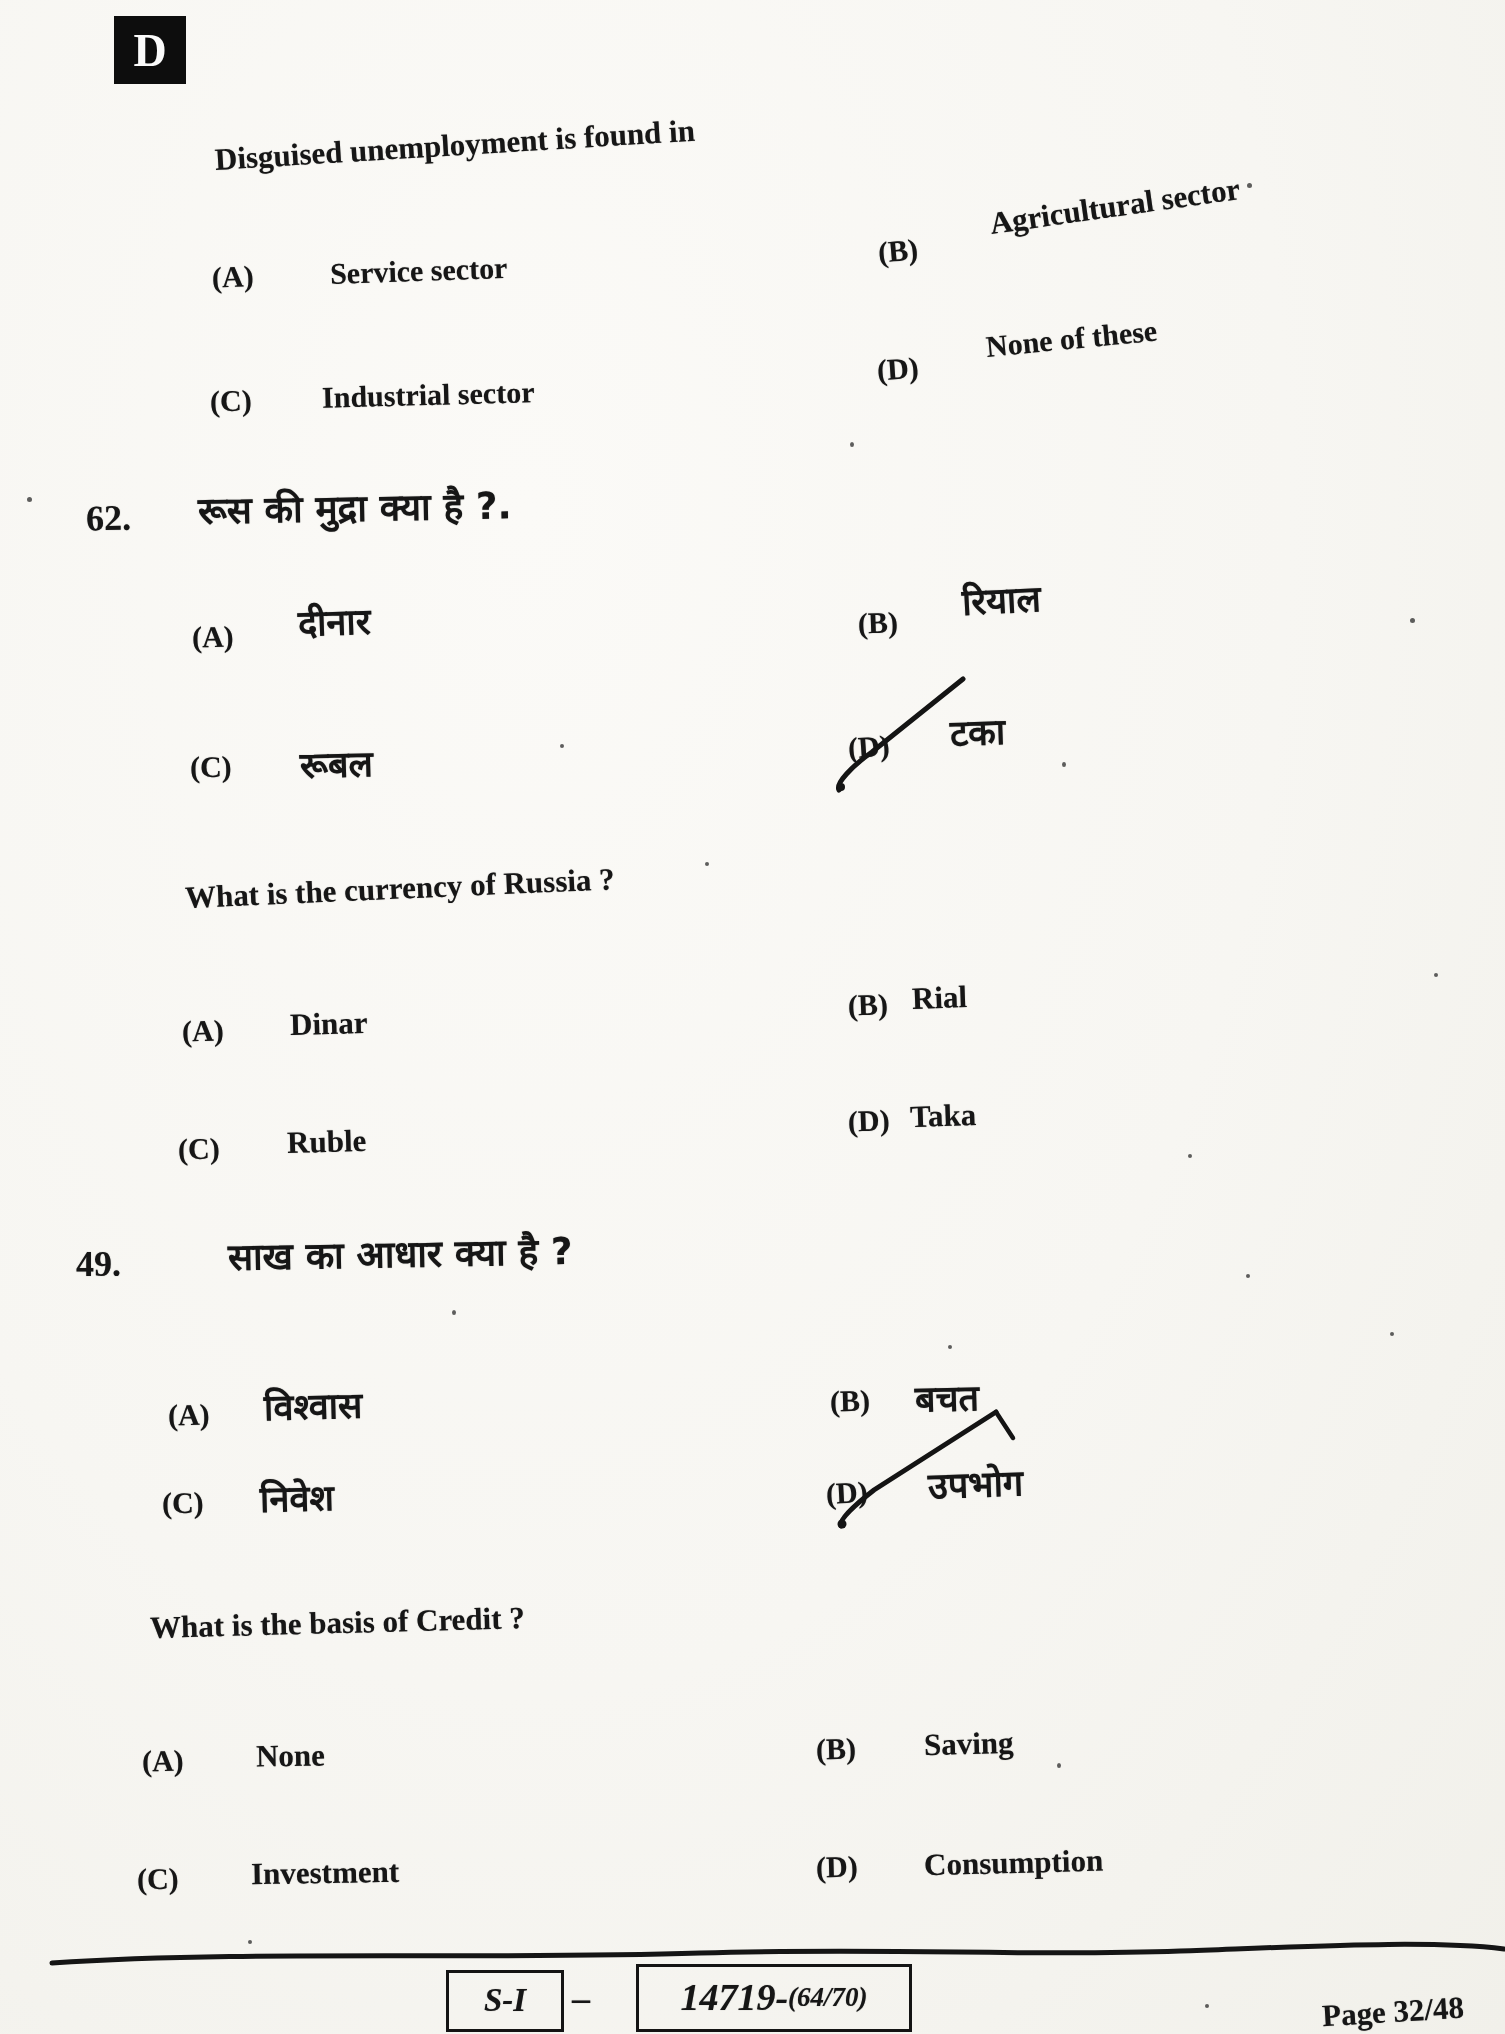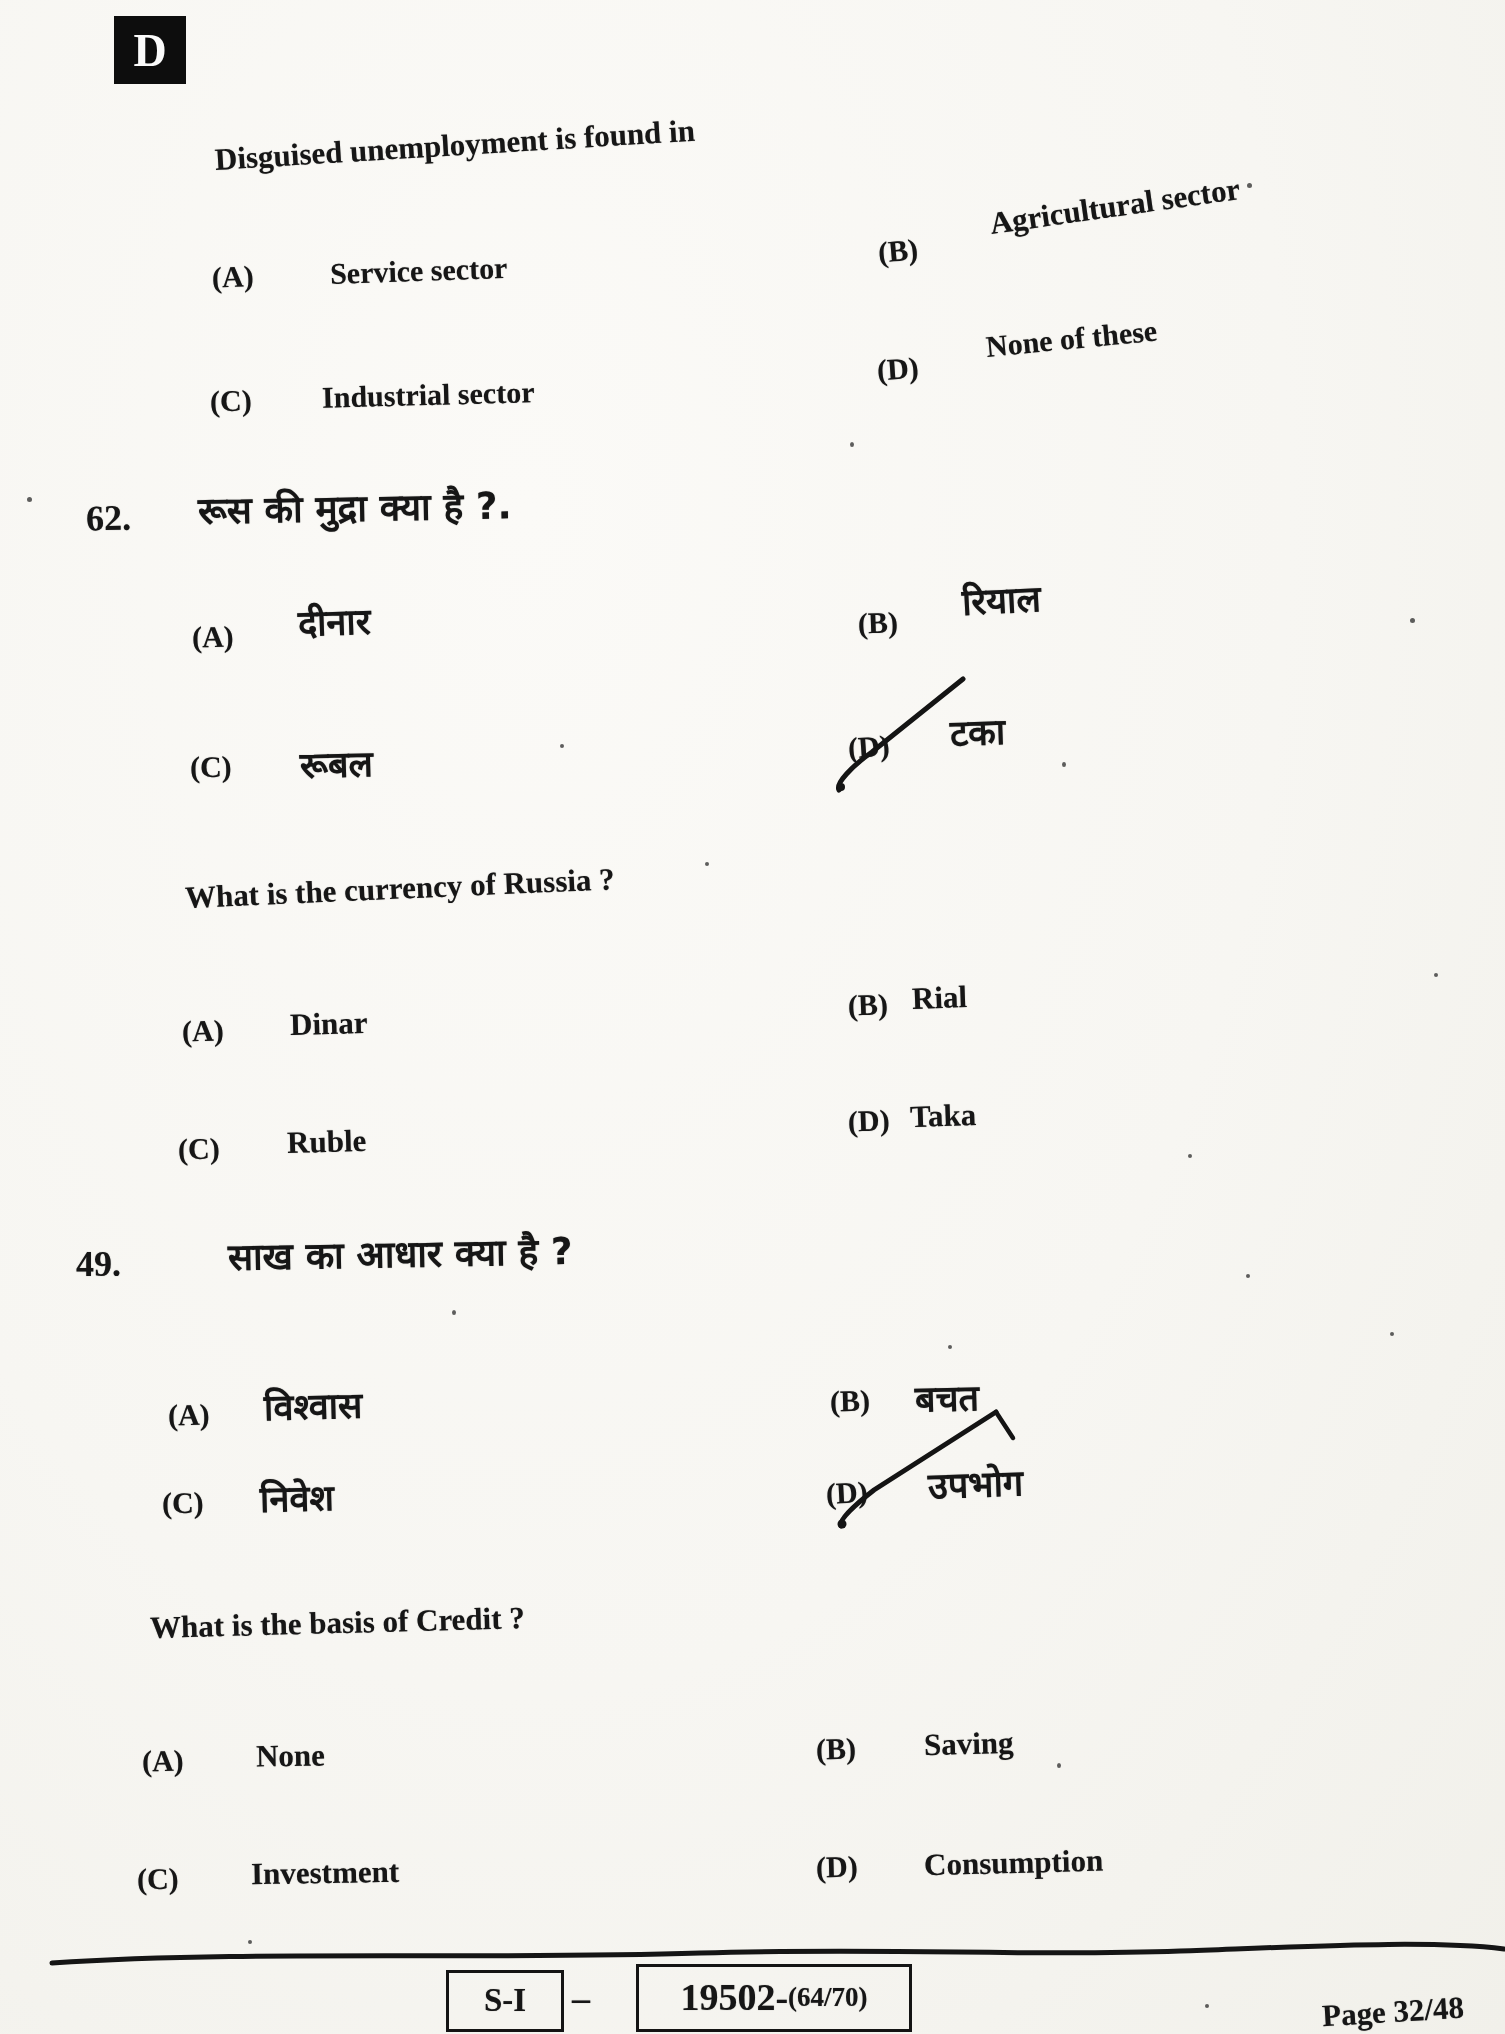--- a/index.html
+++ b/index.html
@@ -12,21 +12,21 @@
   }
   .t{position:absolute;white-space:nowrap;color:#161616;line-height:1.15;}
   .en{font-family:"Liberation Serif",serif;font-weight:700;}
   .hi{font-family:"DejaVu Sans","Liberation Sans",sans-serif;font-weight:700;}
   .ink{text-shadow:0 0 1px rgba(25,25,25,.45);}
   .badge{
     position:absolute;left:114px;top:16px;width:72px;height:68px;
     background:#0d0d0d;color:#fbfbfb;display:flex;align-items:center;justify-content:center;
     font-family:"Liberation Serif",serif;font-weight:700;font-size:46px;
   }
-  .fbox{position:absolute;border:3px solid #141414;display:flex;align-items:center;justify-content:center;}
+  .fbox{position:absolute;border:3px solid #141414;display:flex;align-items:center;justify-content:center;font-style:italic;}
   .speck{position:absolute;background:#2a2a2a;border-radius:50%;opacity:.75;}
   svg.overlay{position:absolute;left:0;top:0;width:1505px;height:2034px;pointer-events:none;}
 </style>
 </head>
 <body>
 
 <div class="page">
 
   <div class="badge">
     <span>D</span>
@@ -96,21 +96,21 @@
 
   <svg class="overlay" viewBox="0 0 1505 2034">
     <path d="M 52 1963 C 250 1950, 480 1960, 700 1953 C 900 1947, 1020 1957, 1180 1951 C 1320 1946, 1430 1940, 1504 1949" fill="none" stroke="#151515" stroke-width="5" stroke-linecap="round"></path>
   </svg>
 
   <div class="fbox" style="left:446px;top:1970px;width:112px;height:56px;">
     <span class="t en ink" style="position:static;font-size:33px;">S-I</span>
   </div>
   <span class="t en ink" style="left:572px;top:1978px;font-size:36px;">–</span>
   <div class="fbox" style="left:636px;top:1964px;width:270px;height:62px;">
-    <span class="t en ink" style="position:static;font-size:38px;">19502-</span>
+    <span class="t en ink" style="position:static;font-size:38px;">14719-</span>
     <span class="t en ink" style="position:static;font-size:27px;">(64/70)</span>
   </div>
   <span class="t en ink" style="left:1322px;top:1994px;font-size:31px;transform:rotate(-3.5deg);">Page 32/48</span>
 
   <div class="speck" style="left:1247px;top:183px;width:5px;height:5px;"></div>
   <div class="speck" style="left:850px;top:442px;width:4px;height:5px;"></div>
   <div class="speck" style="left:1410px;top:618px;width:5px;height:5px;"></div>
   <div class="speck" style="left:560px;top:744px;width:4px;height:4px;"></div>
   <div class="speck" style="left:1062px;top:762px;width:4px;height:5px;"></div>
   <div class="speck" style="left:27px;top:497px;width:5px;height:5px;"></div>

